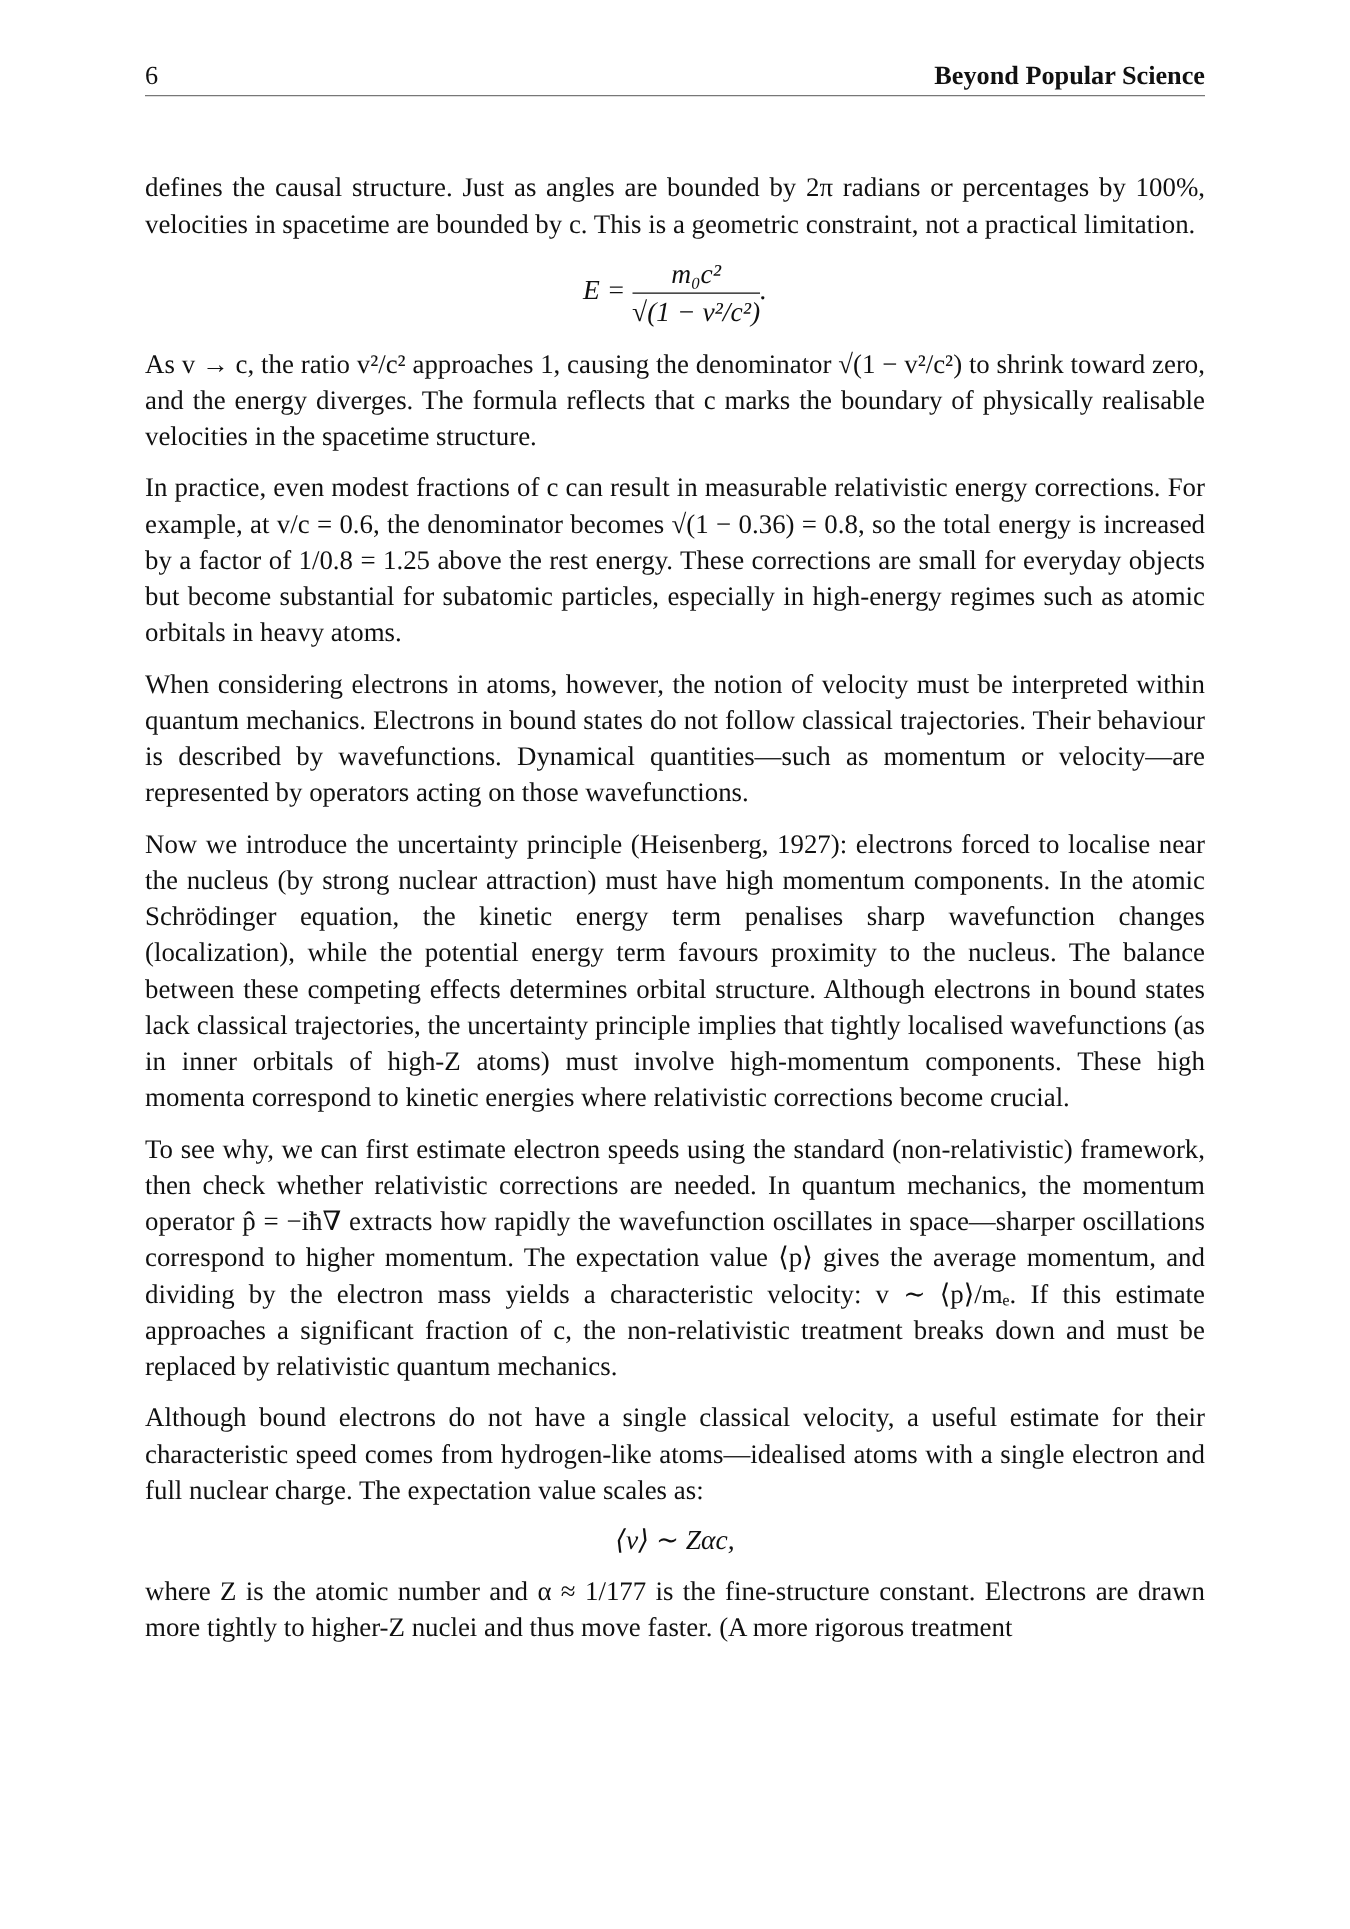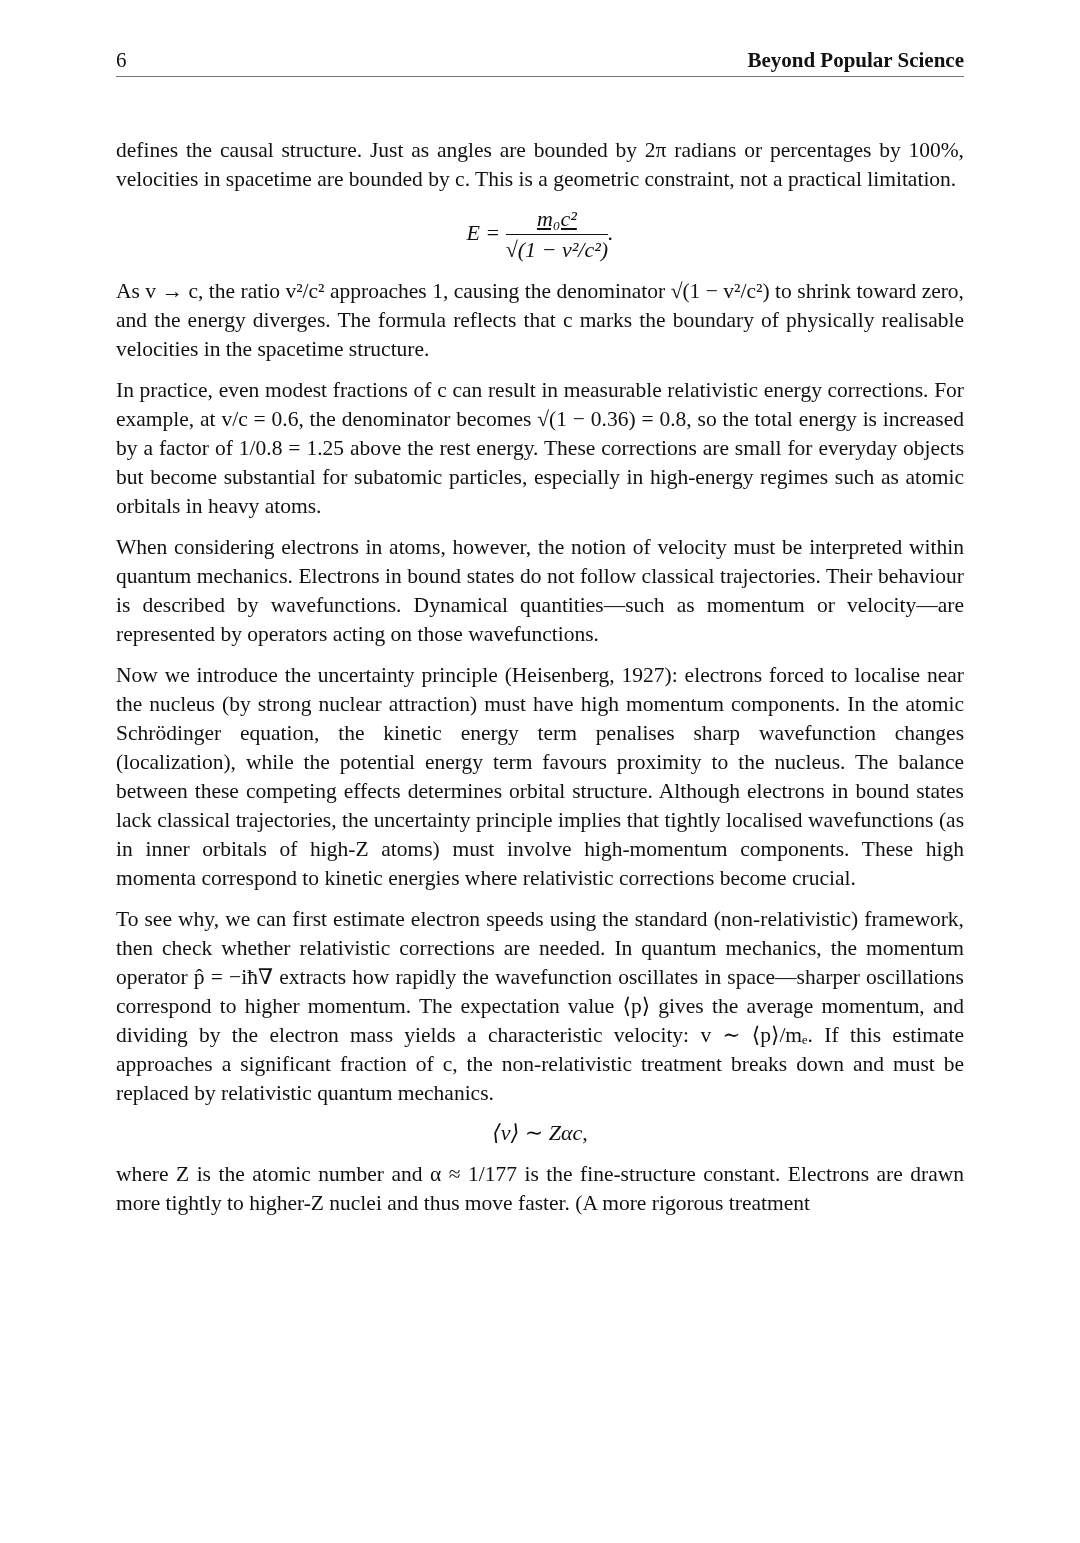--- a/index.html
+++ b/index.html
@@ -6,21 +6,21 @@
   body { width: 1080px; height: 1543px; position: relative; overflow: hidden;
          font-family: "Liberation Serif", "DejaVu Serif", serif; color: #111; }
   .header { position: absolute; left: 116px; top: 48px; width: 848px; height: 28px;
             border-bottom: 1.5px solid #777; }
   .page-num { position: absolute; left: 0; top: 0; font-size: 21px; }
   .running-title { position: absolute; right: 0; top: 0; font-size: 21px; font-weight: bold; }
   .body { position: absolute; left: 116px; top: 120px; width: 848px; margin-top: 16px; }
   p { margin: 0 0 12px 0; font-size: 21.5px; line-height: 29px; text-align: justify; }
   .eq { text-align: center; font-size: 22px; margin: 8px 0 14px 0; font-style: italic; }
   .frac { display: inline-block; vertical-align: middle; text-align: center; }
-  .frac .num { display: block; border-bottom: 1px solid #111; padding: 0 4px 2px; text-decoration: underline; }
+  .frac .num { display: block; border-bottom: 1px solid #111; padding: 0 4px 2px; }
   .frac .den { display: block; padding-top: 2px; }
 </style>
 </head>
 <body>
 
 <div class="header">
   <span class="page-num">6</span>
   <span class="running-title">Beyond Popular Science</span>
 </div>
 
@@ -31,15 +31,16 @@
     <span class="frac">
       <span class="num">m₀c²</span>
       <span class="den">√(1 − v²/c²)</span>
     </span><span>.</span>
   </div>
   <p>As v → c, the ratio v²/c² approaches 1, causing the denominator √(1 − v²/c²) to shrink toward zero, and the energy diverges. The formula reflects that c marks the boundary of physically realisable velocities in the spacetime structure.</p>
   <p>In practice, even modest fractions of c can result in measurable relativistic energy corrections. For example, at v/c = 0.6, the denominator becomes √(1 − 0.36) = 0.8, so the total energy is increased by a factor of 1/0.8 = 1.25 above the rest energy. These corrections are small for everyday objects but become substantial for subatomic particles, especially in high-energy regimes such as atomic orbitals in heavy atoms.</p>
   <p>When considering electrons in atoms, however, the notion of velocity must be interpreted within quantum mechanics. Electrons in bound states do not follow classical trajectories. Their behaviour is described by wavefunctions. Dynamical quantities—such as momentum or velocity—are represented by operators acting on those wavefunctions.</p>
   <p>Now we introduce the uncertainty principle (Heisenberg, 1927): electrons forced to localise near the nucleus (by strong nuclear attraction) must have high momentum components. In the atomic Schrödinger equation, the kinetic energy term penalises sharp wavefunction changes (localization), while the potential energy term favours proximity to the nucleus. The balance between these competing effects determines orbital structure. Although electrons in bound states lack classical trajectories, the uncertainty principle implies that tightly localised wavefunctions (as in inner orbitals of high-Z atoms) must involve high-momentum components. These high momenta correspond to kinetic energies where relativistic corrections become crucial.</p>
   <p>To see why, we can first estimate electron speeds using the standard (non-relativistic) framework, then check whether relativistic corrections are needed. In quantum mechanics, the momentum operator p̂ = −iħ∇ extracts how rapidly the wavefunction oscillates in space—sharper oscillations correspond to higher momentum. The expectation value ⟨p⟩ gives the average momentum, and dividing by the electron mass yields a characteristic velocity: v ∼ ⟨p⟩/mₑ. If this estimate approaches a significant fraction of c, the non-relativistic treatment breaks down and must be replaced by relativistic quantum mechanics.</p>
+  <p>Although bound electrons do not have a single classical velocity, a useful estimate for their characteristic speed comes from hydrogen-like atoms—idealised atoms with a single electron and full nuclear charge. The expectation value scales as:</p>
   <div class="eq">⟨v⟩ ∼ Zαc,</div>
   <p>where Z is the atomic number and α ≈ 1/177 is the fine-structure constant. Electrons are drawn more tightly to higher-Z nuclei and thus move faster. (A more rigorous treatment</p>
 </div>
 
 </body></html>

